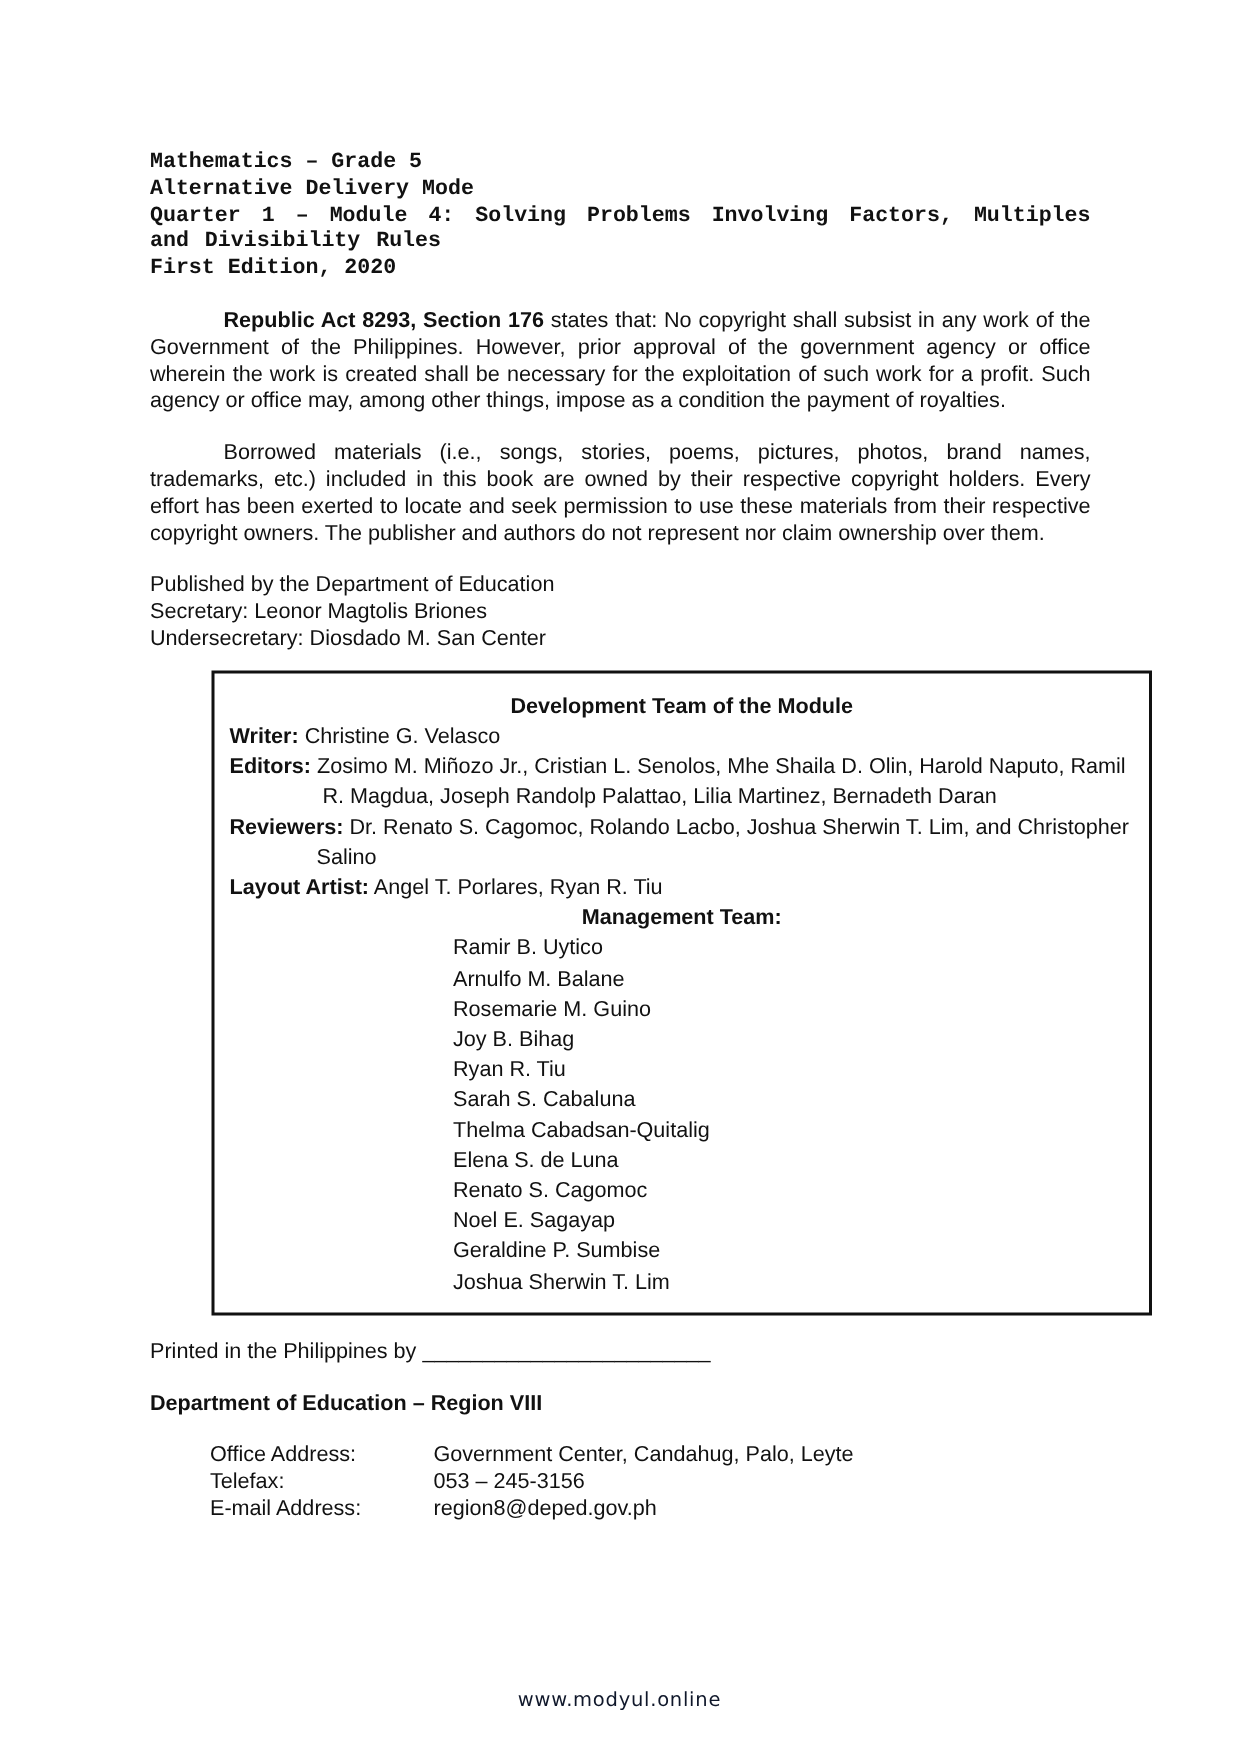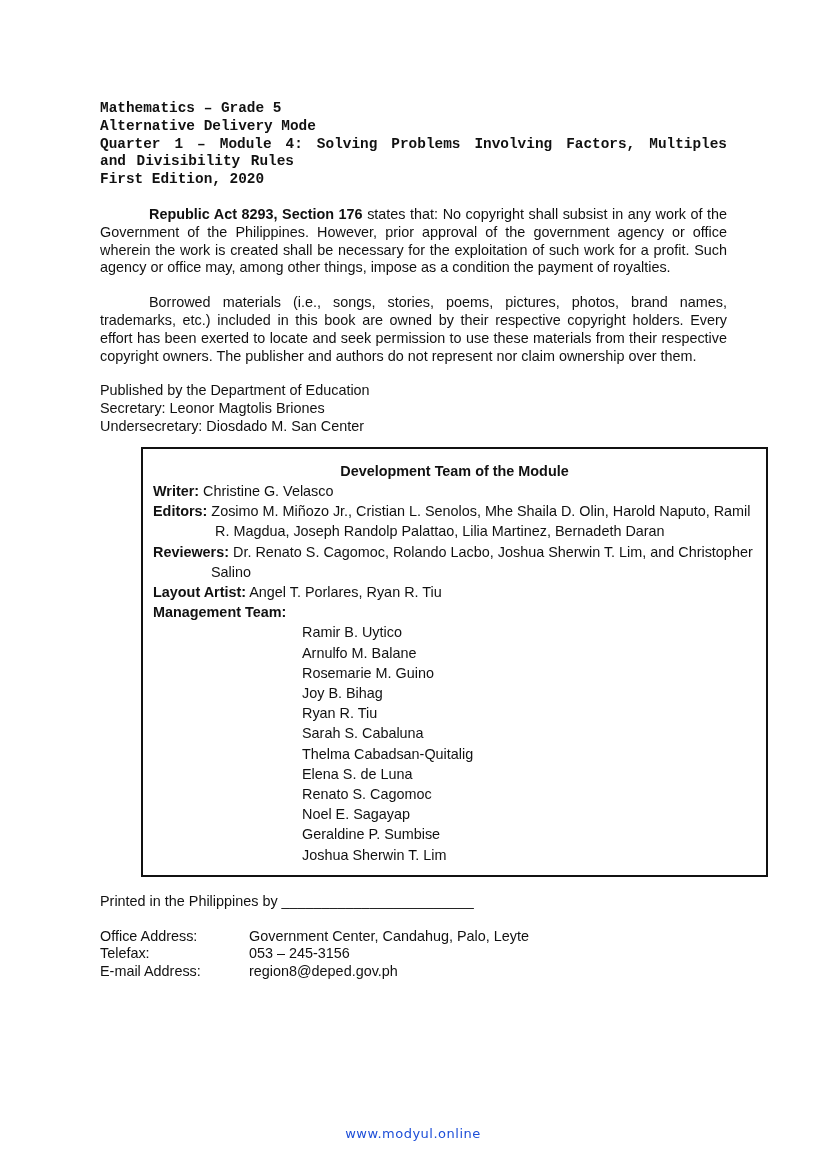--- a/index.html
+++ b/index.html
@@ -1,33 +1,33 @@
 <!DOCTYPE html>
 <html><head>
 <meta charset="utf-8">
 <style>
   html, body { margin: 0; padding: 0; background: #ffffff; }
   body { width: 826px; height: 1169px; position: relative; overflow: hidden;
          font-family: "Liberation Sans", sans-serif; color: #111; }
   .page { position: absolute; left: 100px; top: 100px; width: 627px; font-size: 14.4px; line-height: 17.8px; }
-  .b { font-weight: bold; }
+  .b { font-weight: bold; text-align: center; }
   .header div { font-weight: bold; font-family: Liberation Mono, monospace; }
   .para { text-align: justify; margin-top: 17px; text-indent: 49px; }
   .pub { margin-top: 17px; }
   .box { border: 2px solid #111; margin-top: 11px; padding: 12px 10px 10px 10px; width: 603px; line-height: 20.2px; margin-left: 41px; }
   .box-title { text-align: center; font-weight: bold; margin-bottom: 0px; }
   .hang { padding-left: 62px; text-indent: -62px; }
   .mgmt-list { padding-left: 149px; }
   .printed { margin-top: 16px; font-weight: normal; }
   .region { margin-top: 17px; font-weight: bold; }
   .contact { margin-top: 17px; }
-  .crow { display: flex; }
+  .crow { display: flex; margin-left: 40px; }
   .clabel { width: 149px; }
   .footer { position: absolute; top: 1126px; left: 0; width: 826px; text-align: center;
-            font-family: "DejaVu Sans", sans-serif; font-size: 13px; color: #1d4ed8; letter-spacing: 0.5px; }
+            font-family: "DejaVu Sans", sans-serif; font-size: 13px; color: #0f172a; letter-spacing: 0.5px; }
 </style>
 </head>
 <body>
 
 <div class="page">
   <div class="header">
     <div>Mathematics – Grade 5</div>
     <div>Alternative Delivery Mode</div>
     <div style="text-align:justify; text-align-last:left; word-spacing:2px;">Quarter 1 – Module 4: Solving Problems Involving Factors, Multiples and Divisibility Rules</div>
     <div>First Edition, 2020</div>
@@ -60,20 +60,21 @@
       <div>Thelma Cabadsan-Quitalig</div>
       <div>Elena S. de Luna</div>
       <div>Renato S. Cagomoc</div>
       <div>Noel E. Sagayap</div>
       <div>Geraldine P. Sumbise</div>
       <div>Joshua Sherwin T. Lim</div>
     </div>
   </div>
 
   <div class="printed">Printed in the Philippines by ________________________</div>
+  <div class="region">Department of Education – Region VIII</div>
 
   <div class="contact">
     <div class="crow">
       <span class="clabel">Office Address:</span>
       <span>Government Center, Candahug, Palo, Leyte</span>
     </div>
     <div class="crow">
       <span class="clabel">Telefax:</span>
       <span>053 – 245-3156</span>
     </div>

